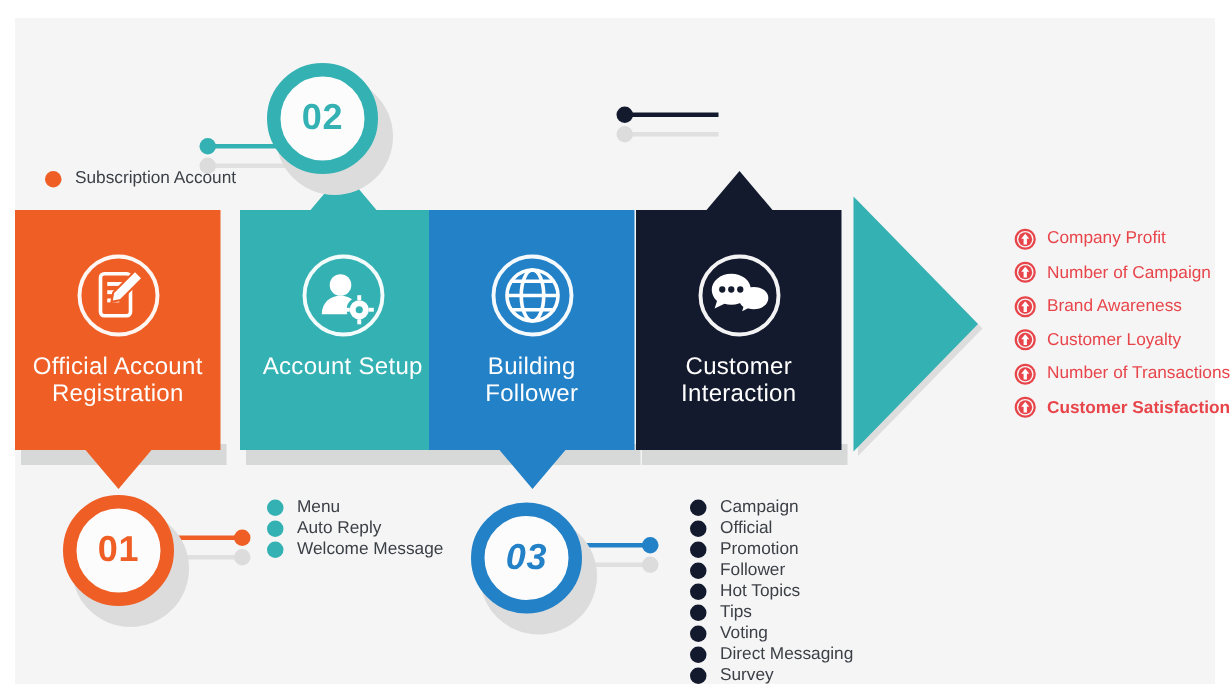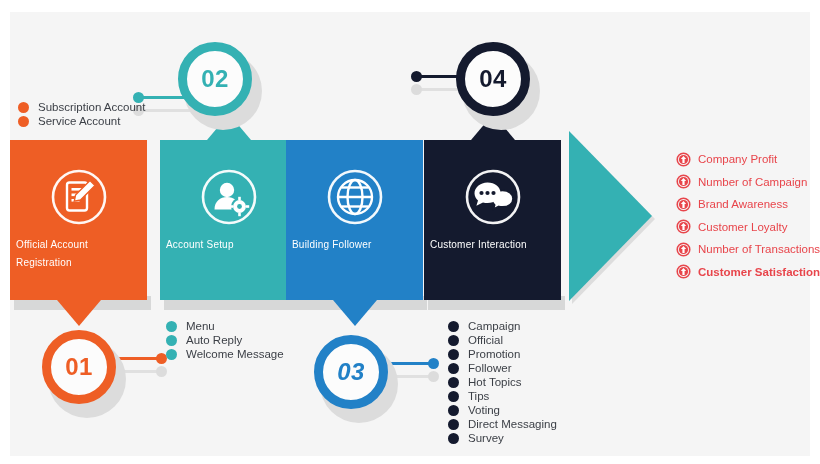--- a/index.html
+++ b/index.html
@@ -71,23 +71,23 @@
     position: absolute;
     left: 0; right: 0;
     top: 28px;
     display: flex;
     justify-content: center;
   }
   .card .label {
     position: absolute;
     left: 6px; right: 6px;
     top: 96px;
-    text-align: left;
+    text-align: center;
     color: #ffffff;
-    font-size: 10px;
+    font-size: 16px;
     line-height: 18px;
     letter-spacing: .2px;
   }
 
   
   .step {
     position: absolute;
     width: 74px;
     height: 74px;
     z-index: 6;
@@ -149,21 +149,21 @@
   }
 
   
   .bullets { position: absolute; z-index: 5; }
   .bullets li {
     list-style: none;
     display: flex;
     align-items: center;
     margin: 0 0 2px 0;
   }
-  .bullets ul { margin: 0; padding: 0; }
+  .bullets ul { margin: 12px; padding: 0; }
   .bullets .bdot {
     width: 11px; height: 11px;
     border-radius: 50%;
     margin-right: 9px;
     flex: 0 0 auto;
   }
   .bullets .btxt {
     font-size: 11.5px;
     color: #3b3f46;
     white-space: nowrap;
@@ -321,35 +321,26 @@
     <div class="ring" style="border-color:#34b1b3;"></div>
     <div class="num" style="color:#34b1b3;">02</div>
   </div>
 
   <div class="step" style="left:314px; top:335px;font-style:italic;">
     <div class="halo"></div>
     <div class="ring" style="border-color:#2281c7;"></div>
     <div class="num" style="color:#2281c7;">03</div>
   </div>
 
-  <div class="step" style="left:456px; top:42px;">
-    <div class="halo"></div>
-    <div class="ring" style="border-color:#141a2e;"></div>
-    <div class="num" style="color:#141a2e;">04</div>
-  </div>
 
   <div class="bullets" style="left:18px; top:101px;">
     <ul>
       <li>
         <span class="bdot" style="background:#ee5e25;"></span>
         <span class="btxt">Subscription Account</span>
-      </li>
-      <li>
-        <span class="bdot" style="background:#ee5e25;"></span>
-        <span class="btxt">Service Account</span>
       </li>
     </ul>
   </div>
 
   <div class="bullets" style="left:166px; top:320px;">
     <ul>
       <li>
         <span class="bdot" style="background:#34b1b3;"></span>
         <span class="btxt">Menu</span>
       </li>

